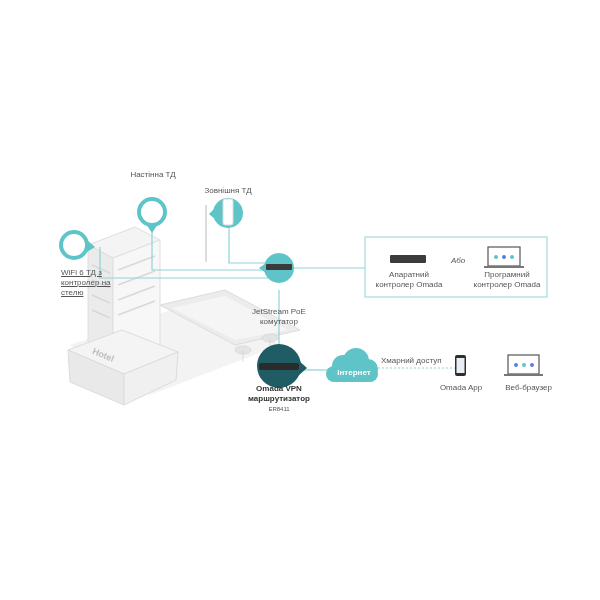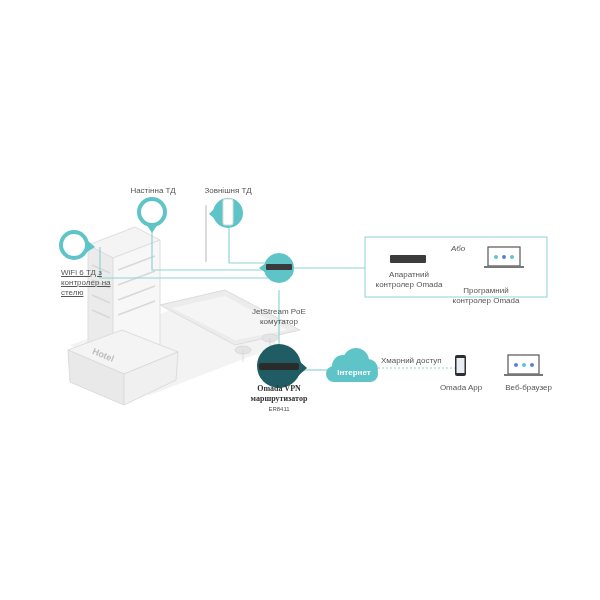--- a/index.html
+++ b/index.html
@@ -1,19 +1,19 @@
 <!DOCTYPE html>
 <html><head>
 <meta charset="utf-8">
 <style>
   html,body{margin:0;padding:0;background:#ffffff;}
   body{width:600px;height:600px;position:relative;overflow:hidden;font-family:"Liberation Sans",sans-serif;color:#444;}
   .lbl{position:absolute;font-size:8px;line-height:10px;color:#555;}
   .center{text-align:center;}
-  .bold{font-weight:bold;color:#333;font-family:Liberation Serif, serif;}
+  .bold{font-weight:bold;color:#333;}
   svg{position:absolute;left:0;top:0;}
 </style>
 </head>
 <body>
 
 <svg width="600" height="600" viewBox="0 0 600 600">
 
   <polygon points="70,345 200,300 280,345 150,395" fill="#f3f3f3"></polygon>
 
   <g>
@@ -123,39 +123,39 @@
       <circle cx="524" cy="365" r="2" fill="#5ec4c7"></circle>
       <circle cx="532" cy="365" r="2" fill="#5b7fe0"></circle>
   </g>
 </svg>
 
 <div class="lbl" style="left:61px;top:268px;width:80px;text-decoration:underline;">
   <div>WiFi 6 ТД з</div>
   <div>контролер на</div>
   <div>стелю</div>
 </div>
-<div class="lbl center" style="left:118px;top:186px;width:70px;">Настінна ТД</div>
+<div class="lbl center" style="left:118px;top:170px;width:70px;">Настінна ТД</div>
 <div class="lbl center" style="left:195px;top:186px;width:66px;">Зовнішня ТД</div>
 <div class="lbl center" style="left:246px;top:287px;width:66px;margin-top:20px;">
   <div>JetStream PoE</div>
   <div>комутатор</div>
 </div>
 <div class="lbl center bold" style="left:237px;top:384px;width:84px;">
   <div>Omada VPN</div>
   <div>маршрутизатор</div>
 </div>
 <div class="lbl center" style="left:254px;top:404px;width:50px;font-size:6px;">ER8411</div>
 <div class="lbl center" style="left:330px;top:368px;width:48px;color:#fff;font-weight:bold;font-size:8px;">Інтернет</div>
 
 <div class="lbl center" style="left:375px;top:270px;width:68px;">
   <div>Апаратний</div>
   <div>контролер Omada</div>
 </div>
-<div class="lbl" style="left:451px;top:244px;font-style:italic;">Або</div>
-<div class="lbl center" style="left:448px;top:270px;width:76px;margin-top:16px;">
+<div class="lbl" style="left:451px;top:256px;font-style:italic;">Або</div>
+<div class="lbl center" style="left:469px;top:270px;width:76px;">
   <div>Програмний</div>
   <div>контролер Omada</div>
 </div>
 
 <div class="lbl" style="left:381px;top:356px;text-align:center;">Хмарний доступ</div>
 <div class="lbl center" style="left:436px;top:383px;width:50px;">Omada App</div>
 <div class="lbl center" style="left:494px;top:383px;width:58px;text-align:right;">Веб-браузер</div>
 
 <div class="lbl" style="left:92px;top:350px;font-size:9px;font-weight:bold;color:#bdbdbd;transform:rotate(22deg);">Hotel</div>
 

